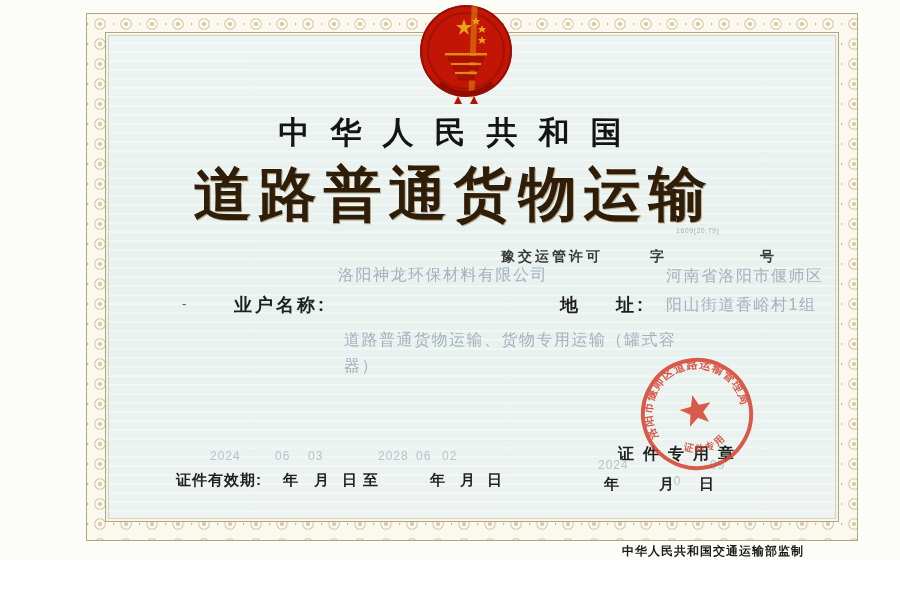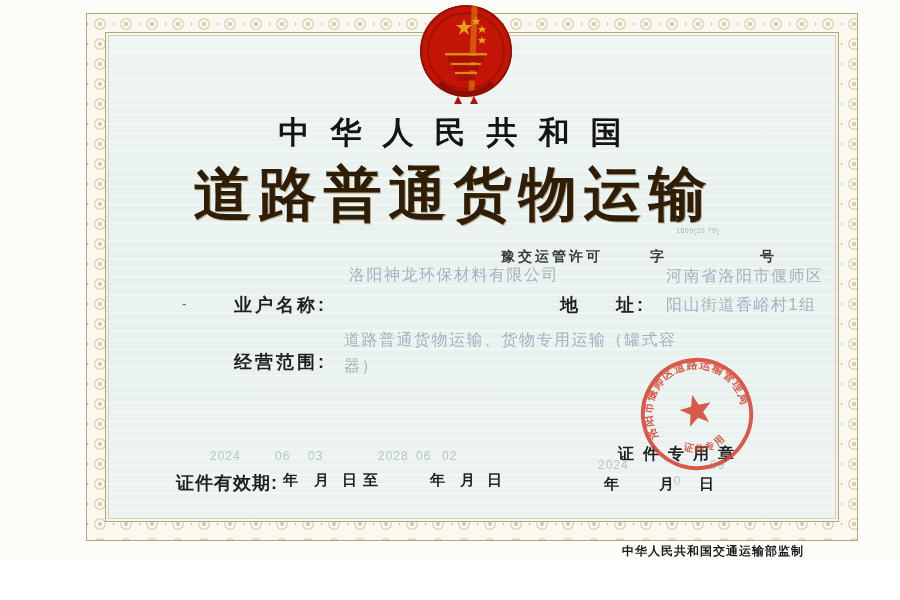--- a/index.html
+++ b/index.html
@@ -26,21 +26,21 @@
   
   .country{left:0;top:112px;width:900px;text-align:center;font-size:31px;font-weight:bold;
     color:#141414;letter-spacing:21px;text-indent:21px;font-family:"DejaVu Sans","Liberation Sans",sans-serif;}
   .cert-title{left:0;top:156px;width:900px;text-align:center;font-size:58px;font-weight:bold;
     letter-spacing:7px;text-indent:7px;color:#2f1d08;
     font-family:"DejaVu Serif","Liberation Serif",serif;
     text-shadow:1px 1px 0 rgba(118,84,26,.45);}
 
   .serial{font-size:14px;font-weight:bold;color:#3a3a3a;letter-spacing:3px;}
   .label{font-size:18px;font-weight:bold;color:#1f1f1f;letter-spacing:3px;}
-  .small-label{font-size:18px;font-weight:bold;color:#1f1f1f;}
+  .small-label{font-size:15px;font-weight:bold;color:#1f1f1f;}
   .unit{font-size:15px;font-weight:bold;color:#1f1f1f;}
   .fill{font-size:16px;color:#a4b1bf;letter-spacing:1.5px;}
   .faintnum{font-size:12px;color:#b6c3cd;letter-spacing:1px;}
   .footer-line{font-size:12px;font-weight:bold;color:#1b1b1b;letter-spacing:1px;}
   .print-code{font-size:7px;color:#a9b1ab;letter-spacing:.5px;}
   .artifact{font-size:13px;color:#555;}
 
   .seal-wrap{left:638px;top:354px;width:118px;height:120px;transform:rotate(-14deg);z-index:4;opacity:.85;}
   .emblem-wrap{left:418px;top:3px;width:97px;height:102px;z-index:3;}
 </style>
@@ -76,29 +76,28 @@
 
   <div class="abs country">中华人民共和国</div>
   <div class="abs cert-title">道路普通货物运输</div>
   <div class="abs print-code" style="left:676px;top:227px;">1609(20.79)</div>
 
   <div class="abs serial" style="left:501px;top:248px;">豫交运管许可</div>
   <div class="abs serial" style="left:650px;top:248px;">字</div>
   <div class="abs serial" style="left:760px;top:248px;">号</div>
 
   <div class="abs artifact" style="left:182px;top:296px;">-</div>
-  <div class="abs fill" style="left:349px;top:265px;">洛阳神龙环保材料有限公司</div>
+  <div class="abs fill" style="left:338px;top:265px;">洛阳神龙环保材料有限公司</div>
   <div class="abs label" style="left:234px;top:293px;">业户名称:</div>
 
   <div class="abs label" style="left:560px;top:293px;">地</div>
   <div class="abs label" style="left:616px;top:293px;">址:</div>
   <div class="abs fill" style="left:666px;top:266px;">河南省洛阳市偃师区</div>
   <div class="abs fill" style="left:666px;top:295px;">阳山街道香峪村1组</div>
 
-  <div class="abs label" style="left:234px;top:350px;">经营范围:</div>
   <div class="abs fill" style="left:344px;top:330px;">道路普通货物运输、货物专用运输（罐式容</div>
   <div class="abs fill" style="left:344px;top:356px;">器）</div>
 
   <div class="abs seal-wrap">
     <svg width="118" height="120" viewBox="0 0 120 120">
       <circle cx="60" cy="60" r="55" fill="none" stroke="#d5402e" stroke-width="4"></circle>
       <polygon fill="#d5402e" points="60,40 64.1,51.3 76.2,51.7 66.7,59.2 70,70.8 60,64 50,70.8 53.3,59.2 43.8,51.7 55.9,51.3"></polygon>
       <defs>
         <path id="sealTopArc" d="M 17.5,77 A 46,46 0 1 1 102.5,77"></path>
         <path id="sealBottomArc" d="M 34.5,88.5 A 37,37 0 0 0 85.5,88.5"></path>

